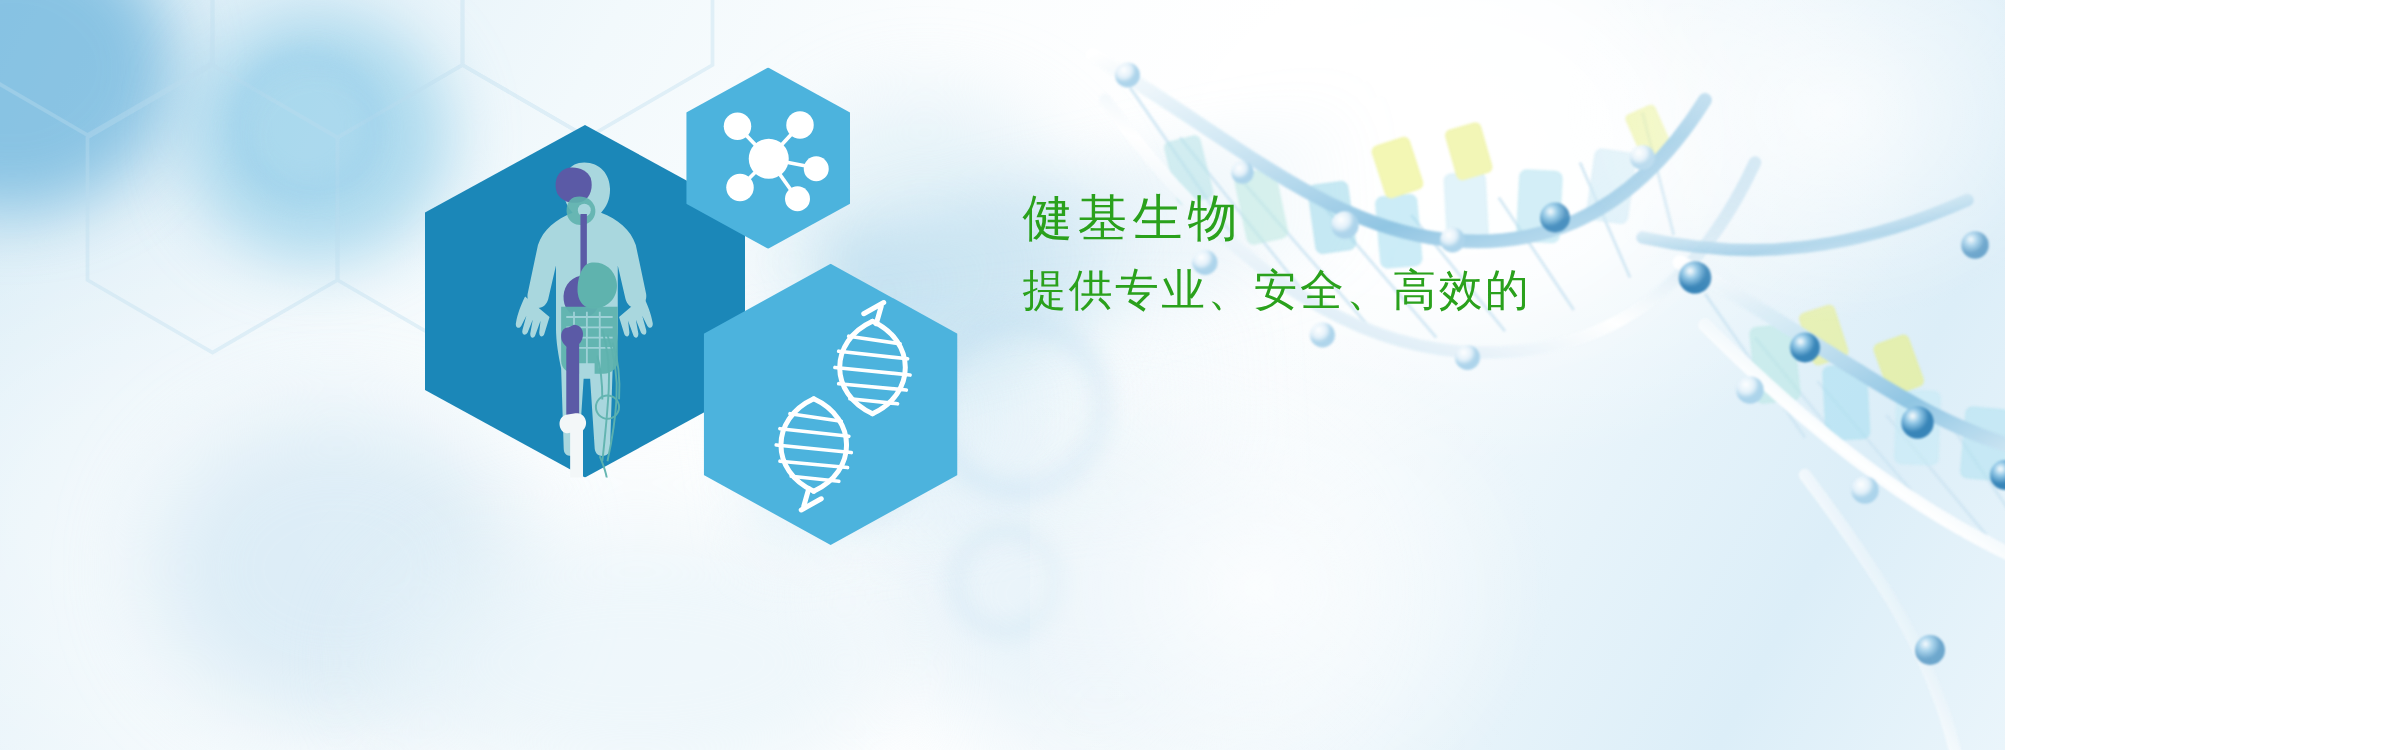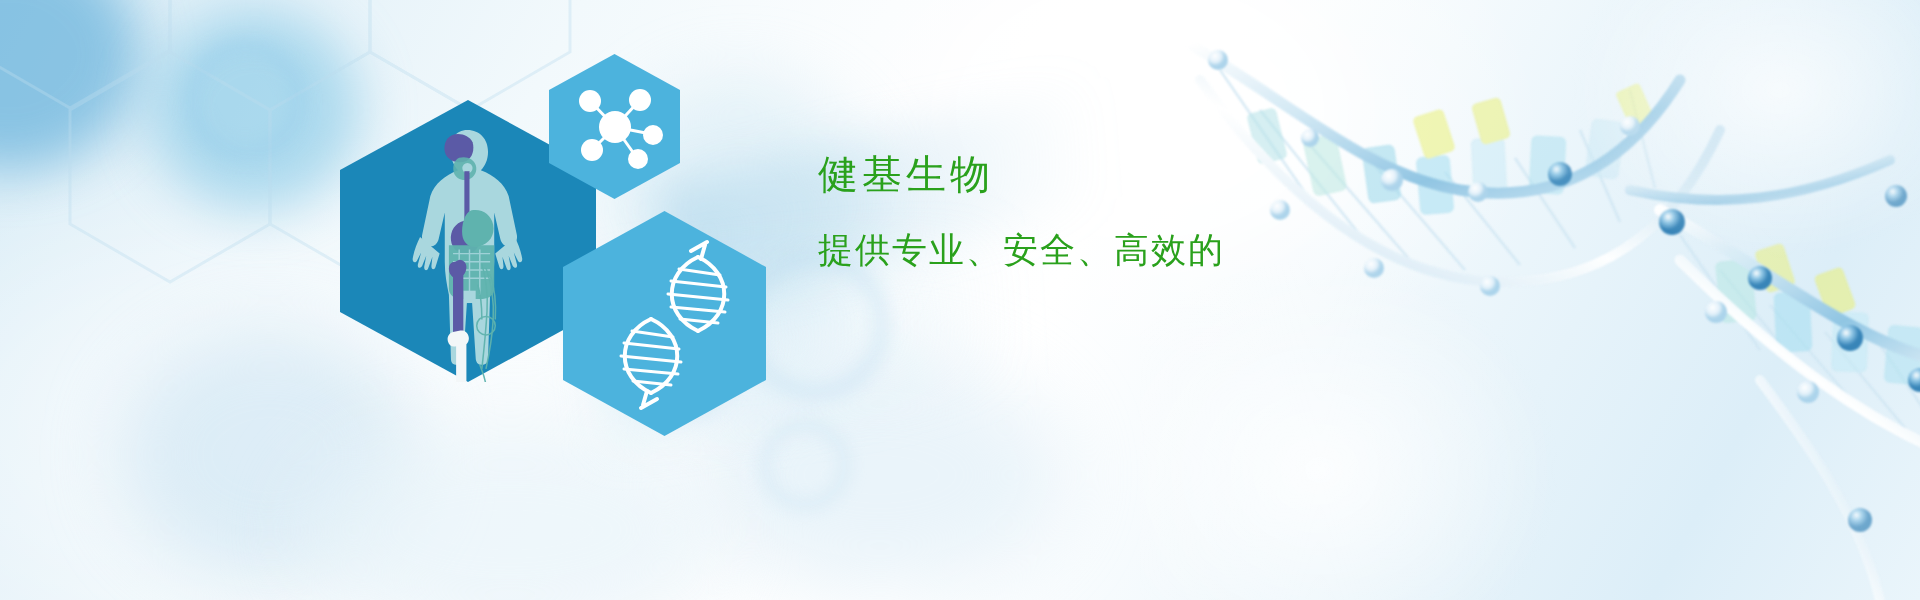--- a/index.html
+++ b/index.html
@@ -5,36 +5,35 @@
 <style>
   * { margin:0; padding:0; box-sizing:border-box; }
   html,body { width:1920px; height:600px; overflow:hidden; }
   body {
     font-family:"Liberation Sans","DejaVu Sans",sans-serif;
     background:#ffffff;
   }
 
   #banner{
     position:relative;
-    width:1920px; height:600px;
+    width:1604px; height:600px;
     overflow:hidden;
     background:
       radial-gradient(ellipse 520px 360px at 1180px 120px, rgba(255,255,255,.95) 0%, rgba(255,255,255,0) 70%),
       radial-gradient(ellipse 700px 420px at 300px 430px, rgba(255,255,255,.85) 0%, rgba(255,255,255,0) 72%),
       linear-gradient(118deg,
         #d7ecf6 0%,
         #e5f2f9 13%,
         #f2f9fc 26%,
         #fbfdfe 40%,
         #ffffff 54%,
         #f4fafd 66%,
         #e6f3fa 78%,
         #dceef8 88%,
         #eaf5fb 100%);
-    font-family: Liberation Serif, serif;
   }
 
   
   .bg-layer{ position:absolute; inset:0; pointer-events:none; }
 
   
   .hex-pattern{
     position:absolute; left:-60px; top:-120px; width:900px; height:560px;
     opacity:.5;
   }
@@ -98,21 +97,21 @@
   }
   .title{
     color:#2aa11c;
     font-size:40px;
     line-height:1.25;
     letter-spacing:4px;
     font-weight:400;
     white-space:nowrap;
   }
   .subtitle{
-    margin-top:26px;
+    margin-top:8px;
     color:#2aa11c;
     font-size:35px;
     line-height:1.42;
     letter-spacing:2px;
     font-weight:400;
   }
   .subtitle div{ white-space:nowrap; }
 </style>
 </head>
 <body>

